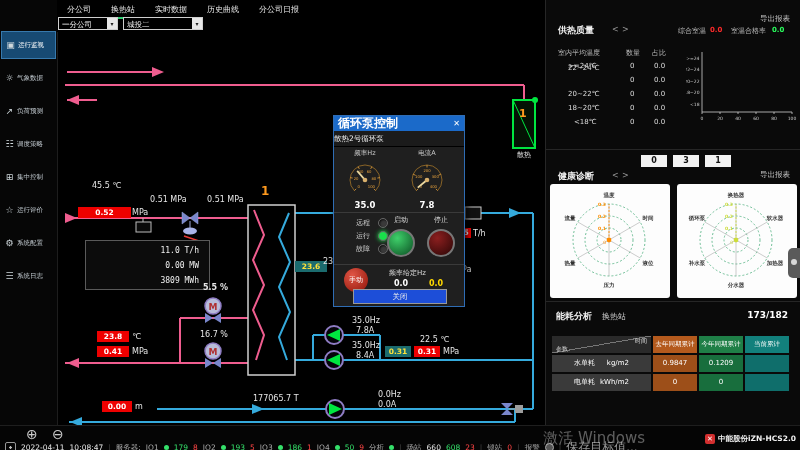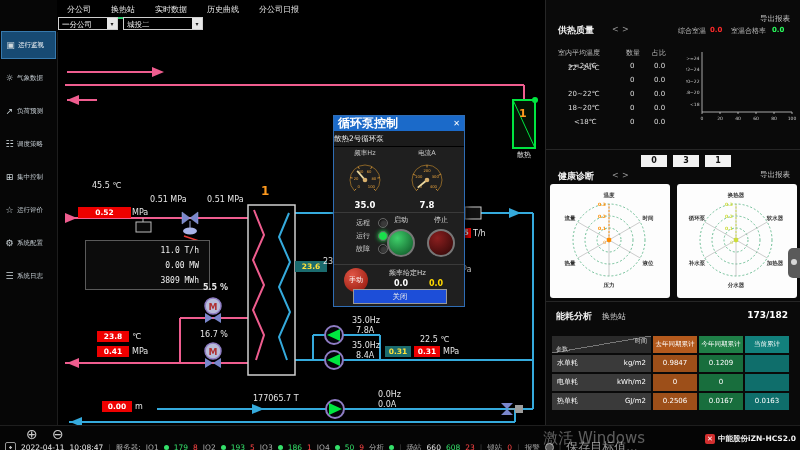--- a/index.html
+++ b/index.html
@@ -63,21 +63,21 @@
   .export{font-size:7.5px;color:#c8c8c8;cursor:pointer;}
   .hq-h{position:absolute;font-size:7px;color:#bbb;}
   .hq-c{position:absolute;font-size:7px;color:#ddd;}
   .cntbox{position:absolute;top:5px;width:26px;height:12px;background:#f2f2f2;color:#111;
           font-size:8px;font-weight:bold;text-align:center;line-height:12px;cursor:pointer;}
   .radarcard{position:absolute;top:34px;width:120px;height:114px;background:#fdfdfd;border-radius:3px;}
   
   #entable{position:absolute;left:6px;top:34px;}
   .erow{display:flex;margin-bottom:2px;}
   .ecell{height:17px;line-height:17px;font-size:7px;color:#fff;text-align:center;margin-right:2px;}
-  .ep{width:99px;background:#3a3a3a;display:flex;justify-content:space-between;padding:0 5px;box-sizing:border-box;}
+  .ep{width:99px;background:#3a3a3a;display:flex;justify-content:space-between;padding:0 22px;box-sizing:border-box;}
   .ev{width:44px;}
   .h0{width:99px;background:#2a2a2a;position:relative;
       background-image:linear-gradient(to bottom right,transparent 48.5%,#777 48.5%,#777 51.5%,transparent 51.5%);}
   .h0 .cnr-t{position:absolute;right:4px;top:0;font-size:6px;line-height:9px;color:#ddd;}
   .h0 .cnr-b{position:absolute;left:4px;bottom:0;font-size:6px;line-height:9px;color:#ddd;}
   .h1{background:#b45a1d;font-size:6.5px;}
   .h2{background:#1f7f47;font-size:6.5px;}
   .h3{background:#12807c;font-size:6.5px;}
   .c1{background:#9d4f19;}
   .c2{background:#186e3d;}
@@ -509,29 +509,20 @@
       </div>
       <div class="erow">
         <div class="ecell ep">
           <span>电单耗</span>
           <span>kWh/m2</span>
         </div>
         <div class="ecell ev c1">0</div>
         <div class="ecell ev c2">0</div>
         <div class="ecell ev c3"></div>
       </div>
-      <div class="erow">
-        <div class="ecell ep">
-          <span>热单耗</span>
-          <span>GJ/m2</span>
-        </div>
-        <div class="ecell ev c1">0.2506</div>
-        <div class="ecell ev c2">0.0167</div>
-        <div class="ecell ev c3">0.0163</div>
-      </div>
     </div>
   </div>
 
   <div id="sidetab"></div>
 
   <div id="statusbar">
     <span class="circbtn" style="left:26px;">⊕</span>
     <span class="circbtn" style="left:52px;">⊖</span>
     <div id="sbrow">
       <span class="clockic"></span>

